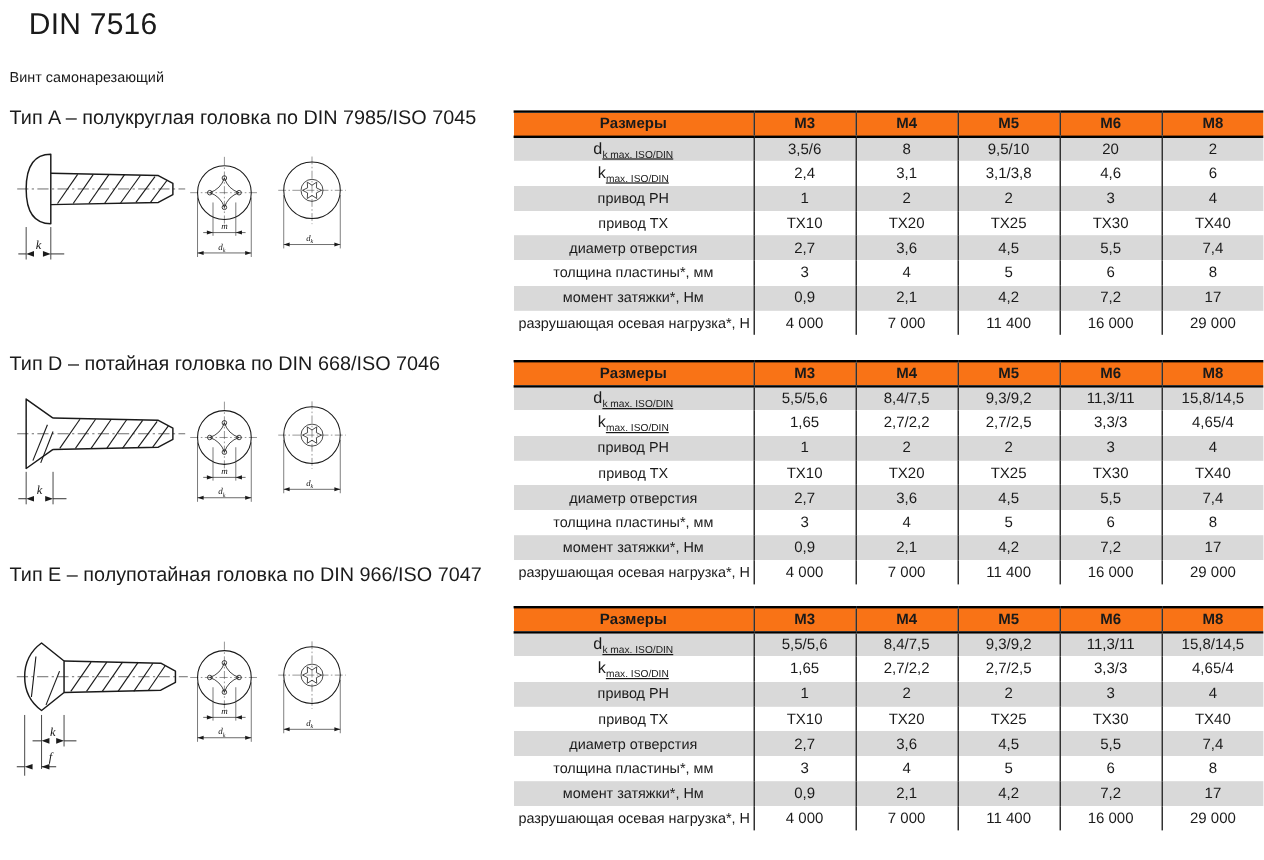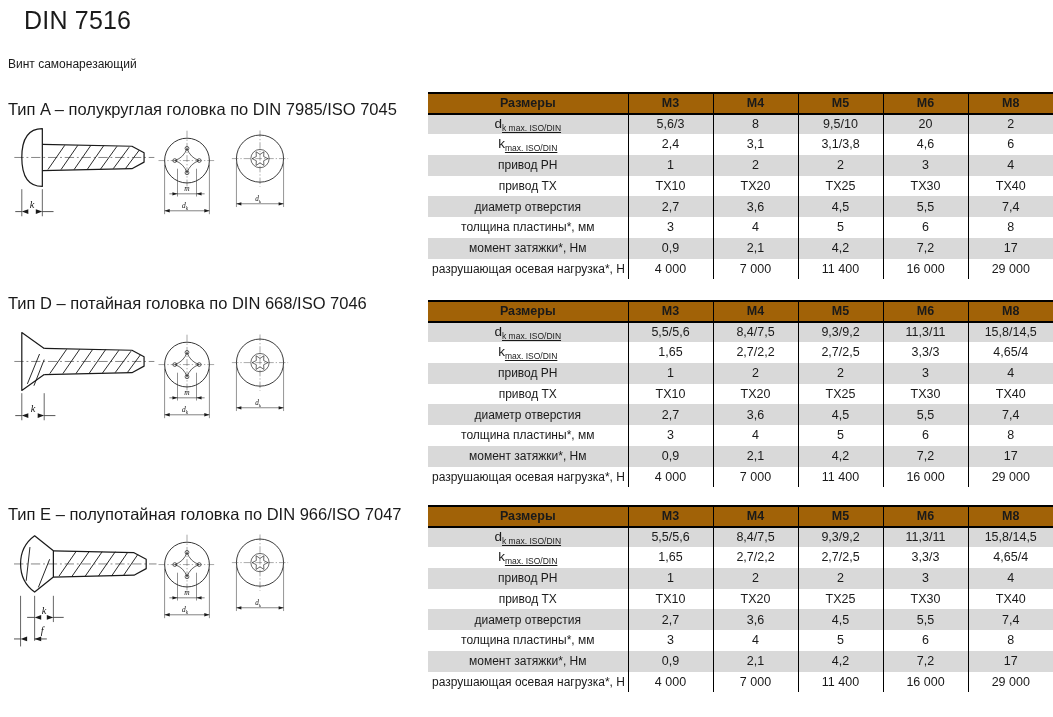--- a/index.html
+++ b/index.html
@@ -14,21 +14,21 @@
   .section-heading { left:8px; font-size:16.5px; white-space:nowrap; }
 
   
   table.spec { position:absolute; left:428px; width:625px; border-collapse:collapse; table-layout:fixed; }
   table.spec th, table.spec td {
     height:20.7px; padding:0 4px; text-align:center; vertical-align:middle;
     font-size:12.5px; line-height:1; border-left:1px solid #000; overflow:hidden; white-space:nowrap;
   }
   table.spec th:first-child, table.spec td:first-child { border-left:none; width:200px; }
   table.spec thead th {
-    background:#a16207; font-weight:bold;
+    background:#f97316; font-weight:bold;
     border-top:2px solid #000; border-bottom:2px solid #000;
   }
   table.spec tbody tr:nth-child(odd) td { background:#d9d9d9; }
   table.spec td.row-label { font-size:12px; }
   .lm { font-size:13.5px; }
   .ls { font-size:8.5px;text-decoration:underline; }
 
   
   .drawings { position:absolute; width:340px; height:140px; }
   .drawings svg { position:absolute; overflow:visible; }
@@ -80,23 +80,23 @@
       <polygon class="ar" points="19,117 26.5,114.5 26.5,119.5"></polygon>
       <polygon class="ar" points="91,117 83.5,114.5 83.5,119.5"></polygon>
       <text class="dim" x="52" y="113" text-anchor="middle"><tspan>d</tspan><tspan class="dimsub" dy="2.5">k</tspan></text>
     </g>
   </defs>
 </svg>
 
 <div class="abs doc-title">DIN 7516</div>
 <div class="abs doc-subtitle">Винт самонарезающий</div>
 
-<div class="abs section-heading" style="top:100px">Тип A – полукруглая головка по DIN 7985/ISO 7045</div>
+<div class="abs section-heading" style="top:89px">Тип A – полукруглая головка по DIN 7985/ISO 7045</div>
 <div class="abs section-heading" style="top:294px">Тип D – потайная головка по DIN 668/ISO 7046</div>
-<div class="abs section-heading" style="top:505px">Тип E – полупотайная головка по DIN 966/ISO 7047</div>
+<div class="abs section-heading" style="top:470px">Тип E – полупотайная головка по DIN 966/ISO 7047</div>
 
 <div class="drawings" style="left:12px; top:118px">
   <svg width="150" height="112" viewBox="0 0 160 120" style="left:2px; top:4px">
     <line class="cl" x1="0" y1="38" x2="150" y2="38"></line>
     <path class="ol" d="M30,7 C13,7 8,20 8,38 C8,56 13,69 30,69 Z"></path>
     <path class="ol" d="M30,24 L126,26 L139,33 L139,43 L126,50 L30,52"></path>
     <line class="tl" x1="36" y1="51" x2="54" y2="25"></line>
     <line class="tl" x1="50" y1="51" x2="68" y2="25"></line>
     <line class="tl" x1="64" y1="51" x2="82" y2="25"></line>
     <line class="tl" x1="78" y1="51" x2="96" y2="25"></line>
@@ -191,21 +191,21 @@
         <th>M3</th>
         <th>M4</th>
         <th>M5</th>
         <th>M6</th>
         <th>M8</th>
       </tr>
     </thead>
     <tbody>
       <tr>
         <td class="row-label"><span class="lm">d</span><sub class="ls">k max. ISO/DIN</sub></td>
-        <td>5,6/3</td>
+        <td>3,5/6</td>
         <td>8</td>
         <td>9,5/10</td>
         <td>20</td>
         <td>2</td>
       </tr>
       <tr>
         <td class="row-label"><span class="lm">k</span><sub class="ls">max. ISO/DIN</sub></td>
         <td>2,4</td>
         <td>3,1</td>
         <td>3,1/3,8</td>

